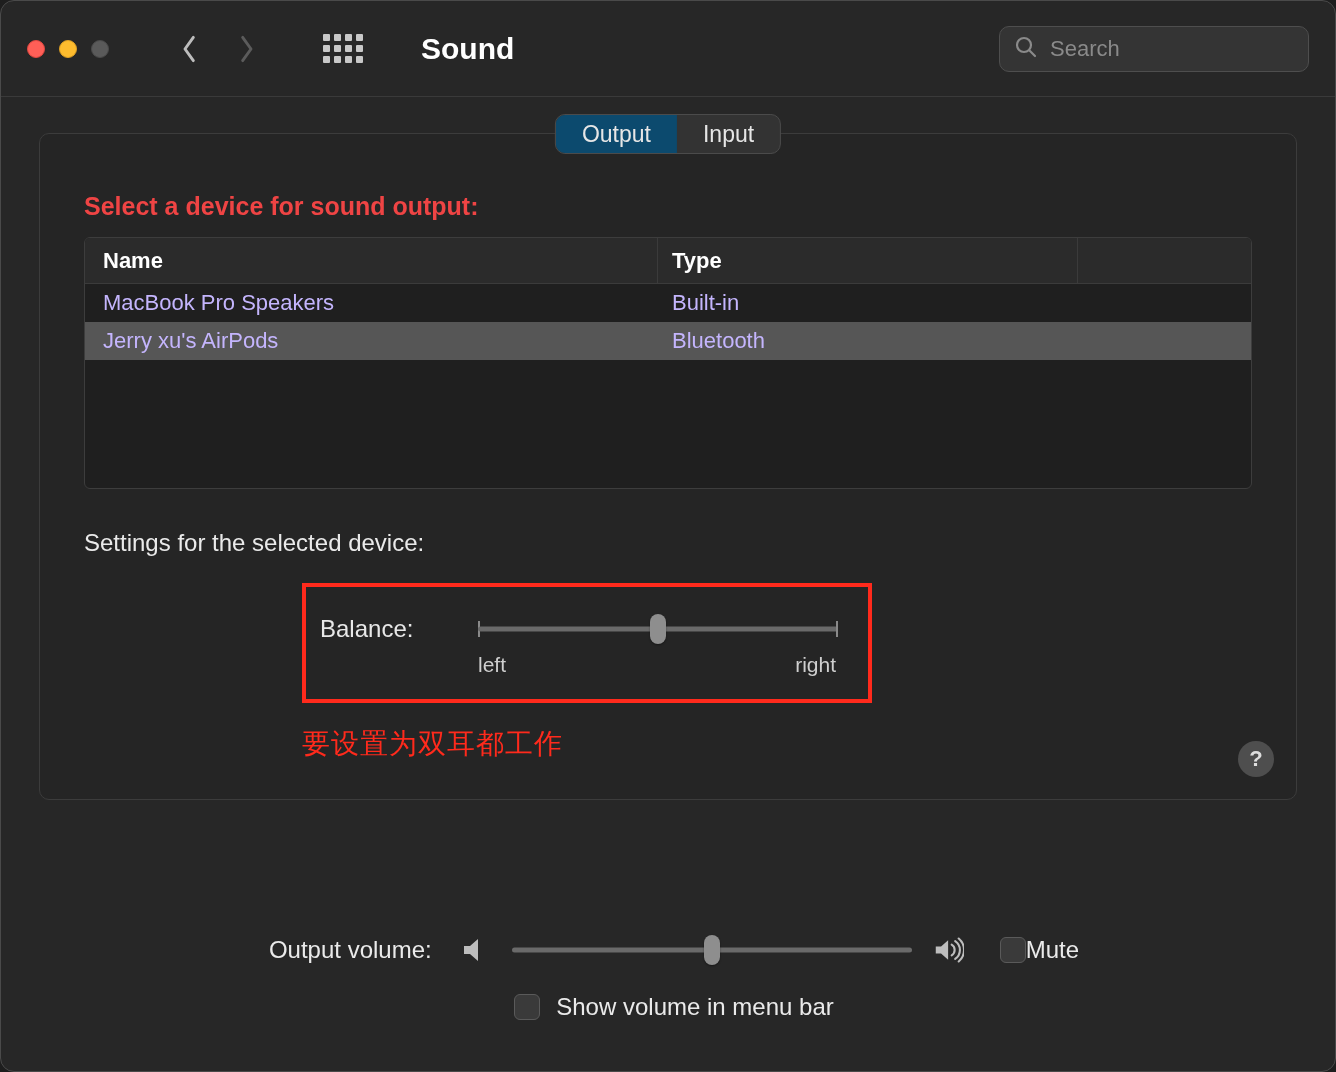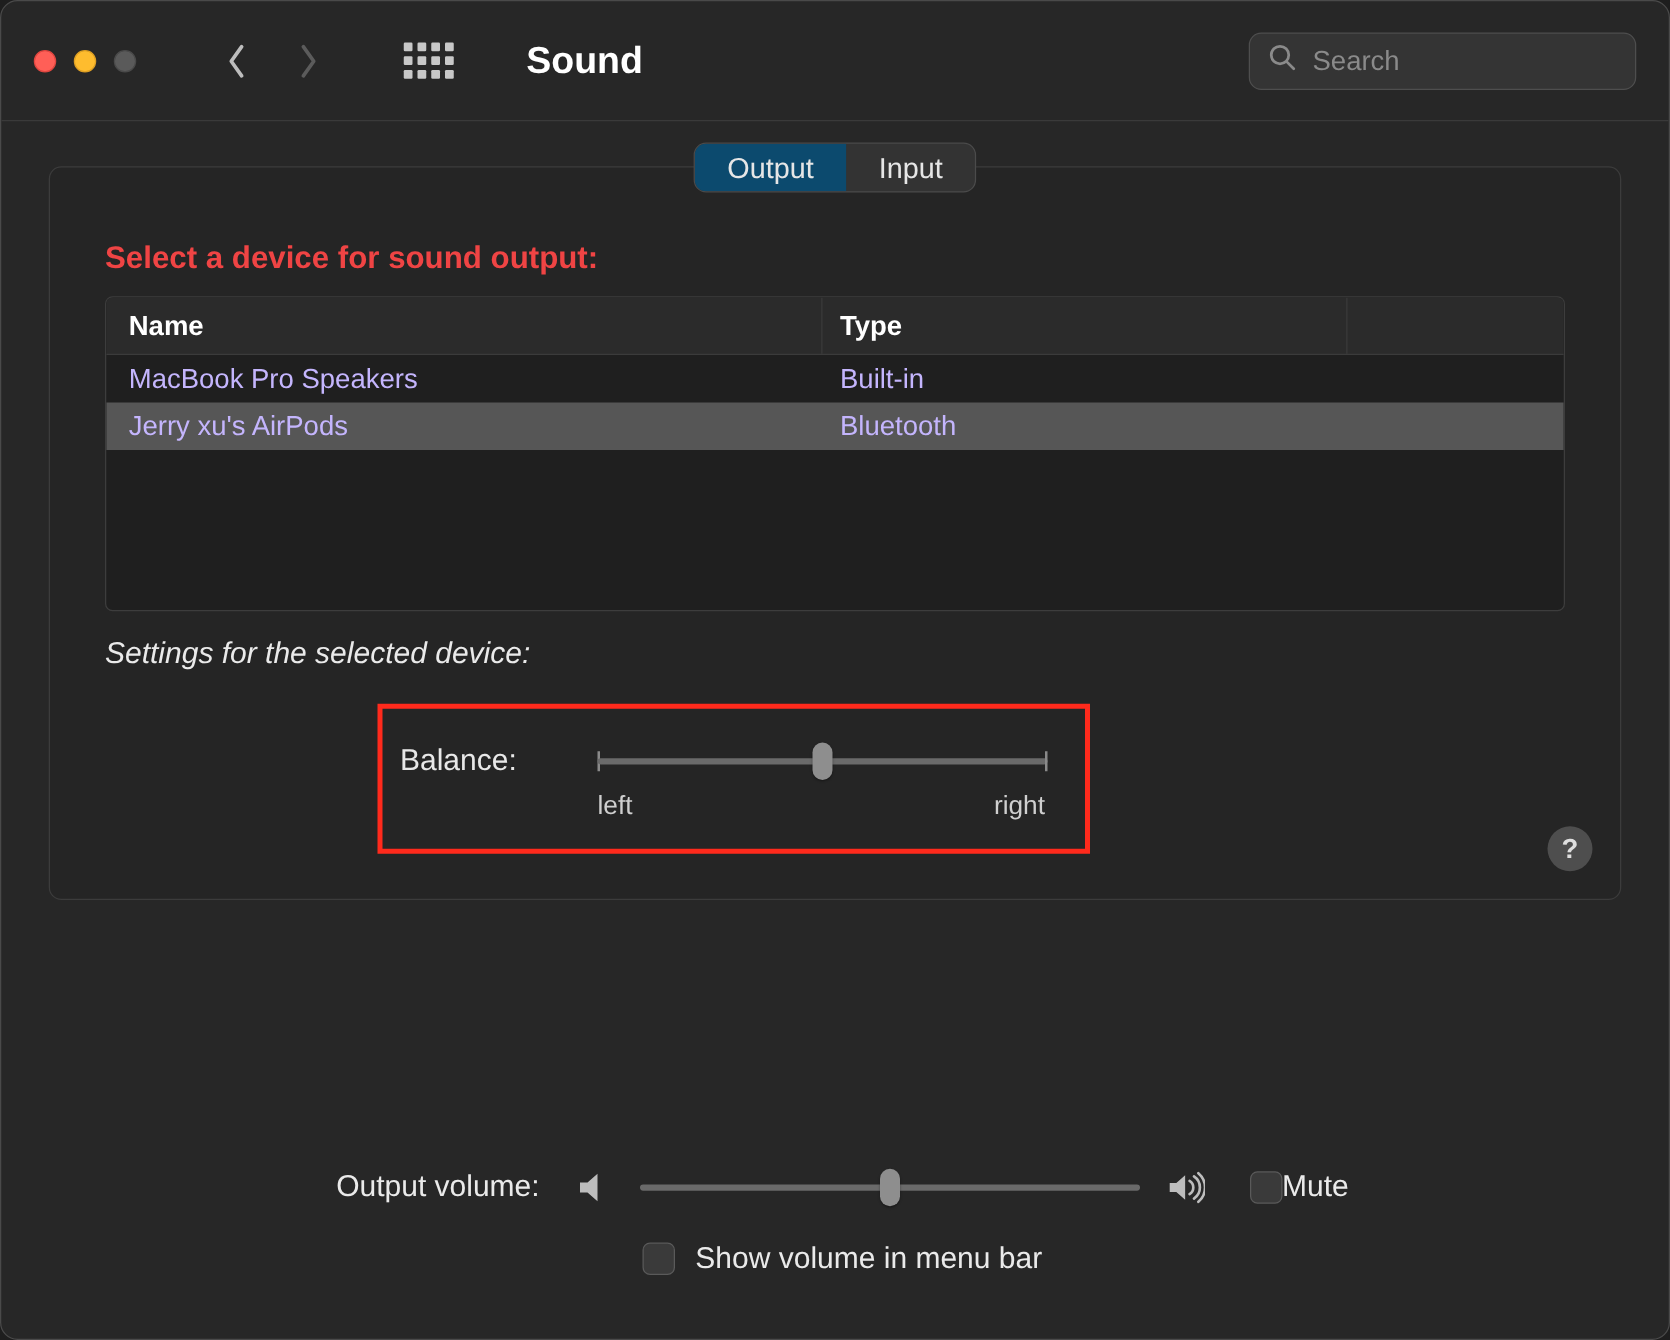--- a/index.html
+++ b/index.html
@@ -122,22 +122,21 @@
   .dev-row {
     display:flex; height:38px; align-items:center;
     font-size:22px; color:#c4b5fd;
   }
   .dev-row .c1 { flex:0 0 573px; padding-left:18px; }
   .dev-row .c2 { flex:1; padding-left:14px; }
   .dev-row.selected { background:#565656; }
 
   .settings-label {
     font-size:24px; color:#eaeaea;
-    margin: 20px 0 0 44px;
-    font-style: italic;
+    margin: 40px 0 0 44px;
   }
 
   
   .balance-wrap {
     margin: 26px 0 0 262px;
     width: 570px; height: 120px;
     border: 4px solid #ff2a1c;
     padding: 26px 30px 10px 14px;
     position:relative;
   }
@@ -305,20 +304,21 @@
           <div class="tick-r"></div>
           <div class="knob"></div>
         </div>
       </div>
       <div class="slider-labels">
         <span>left</span>
         <span>right</span>
       </div>
     </div>
 
+    <div class="annotation">要设置为双耳都工作</div>
 
     <div class="help-btn">
       <span>?</span>
     </div>
   </div>
 
   <div class="bottom">
     <div class="vol-row">
       <span class="lbl">Output volume:</span>
 

